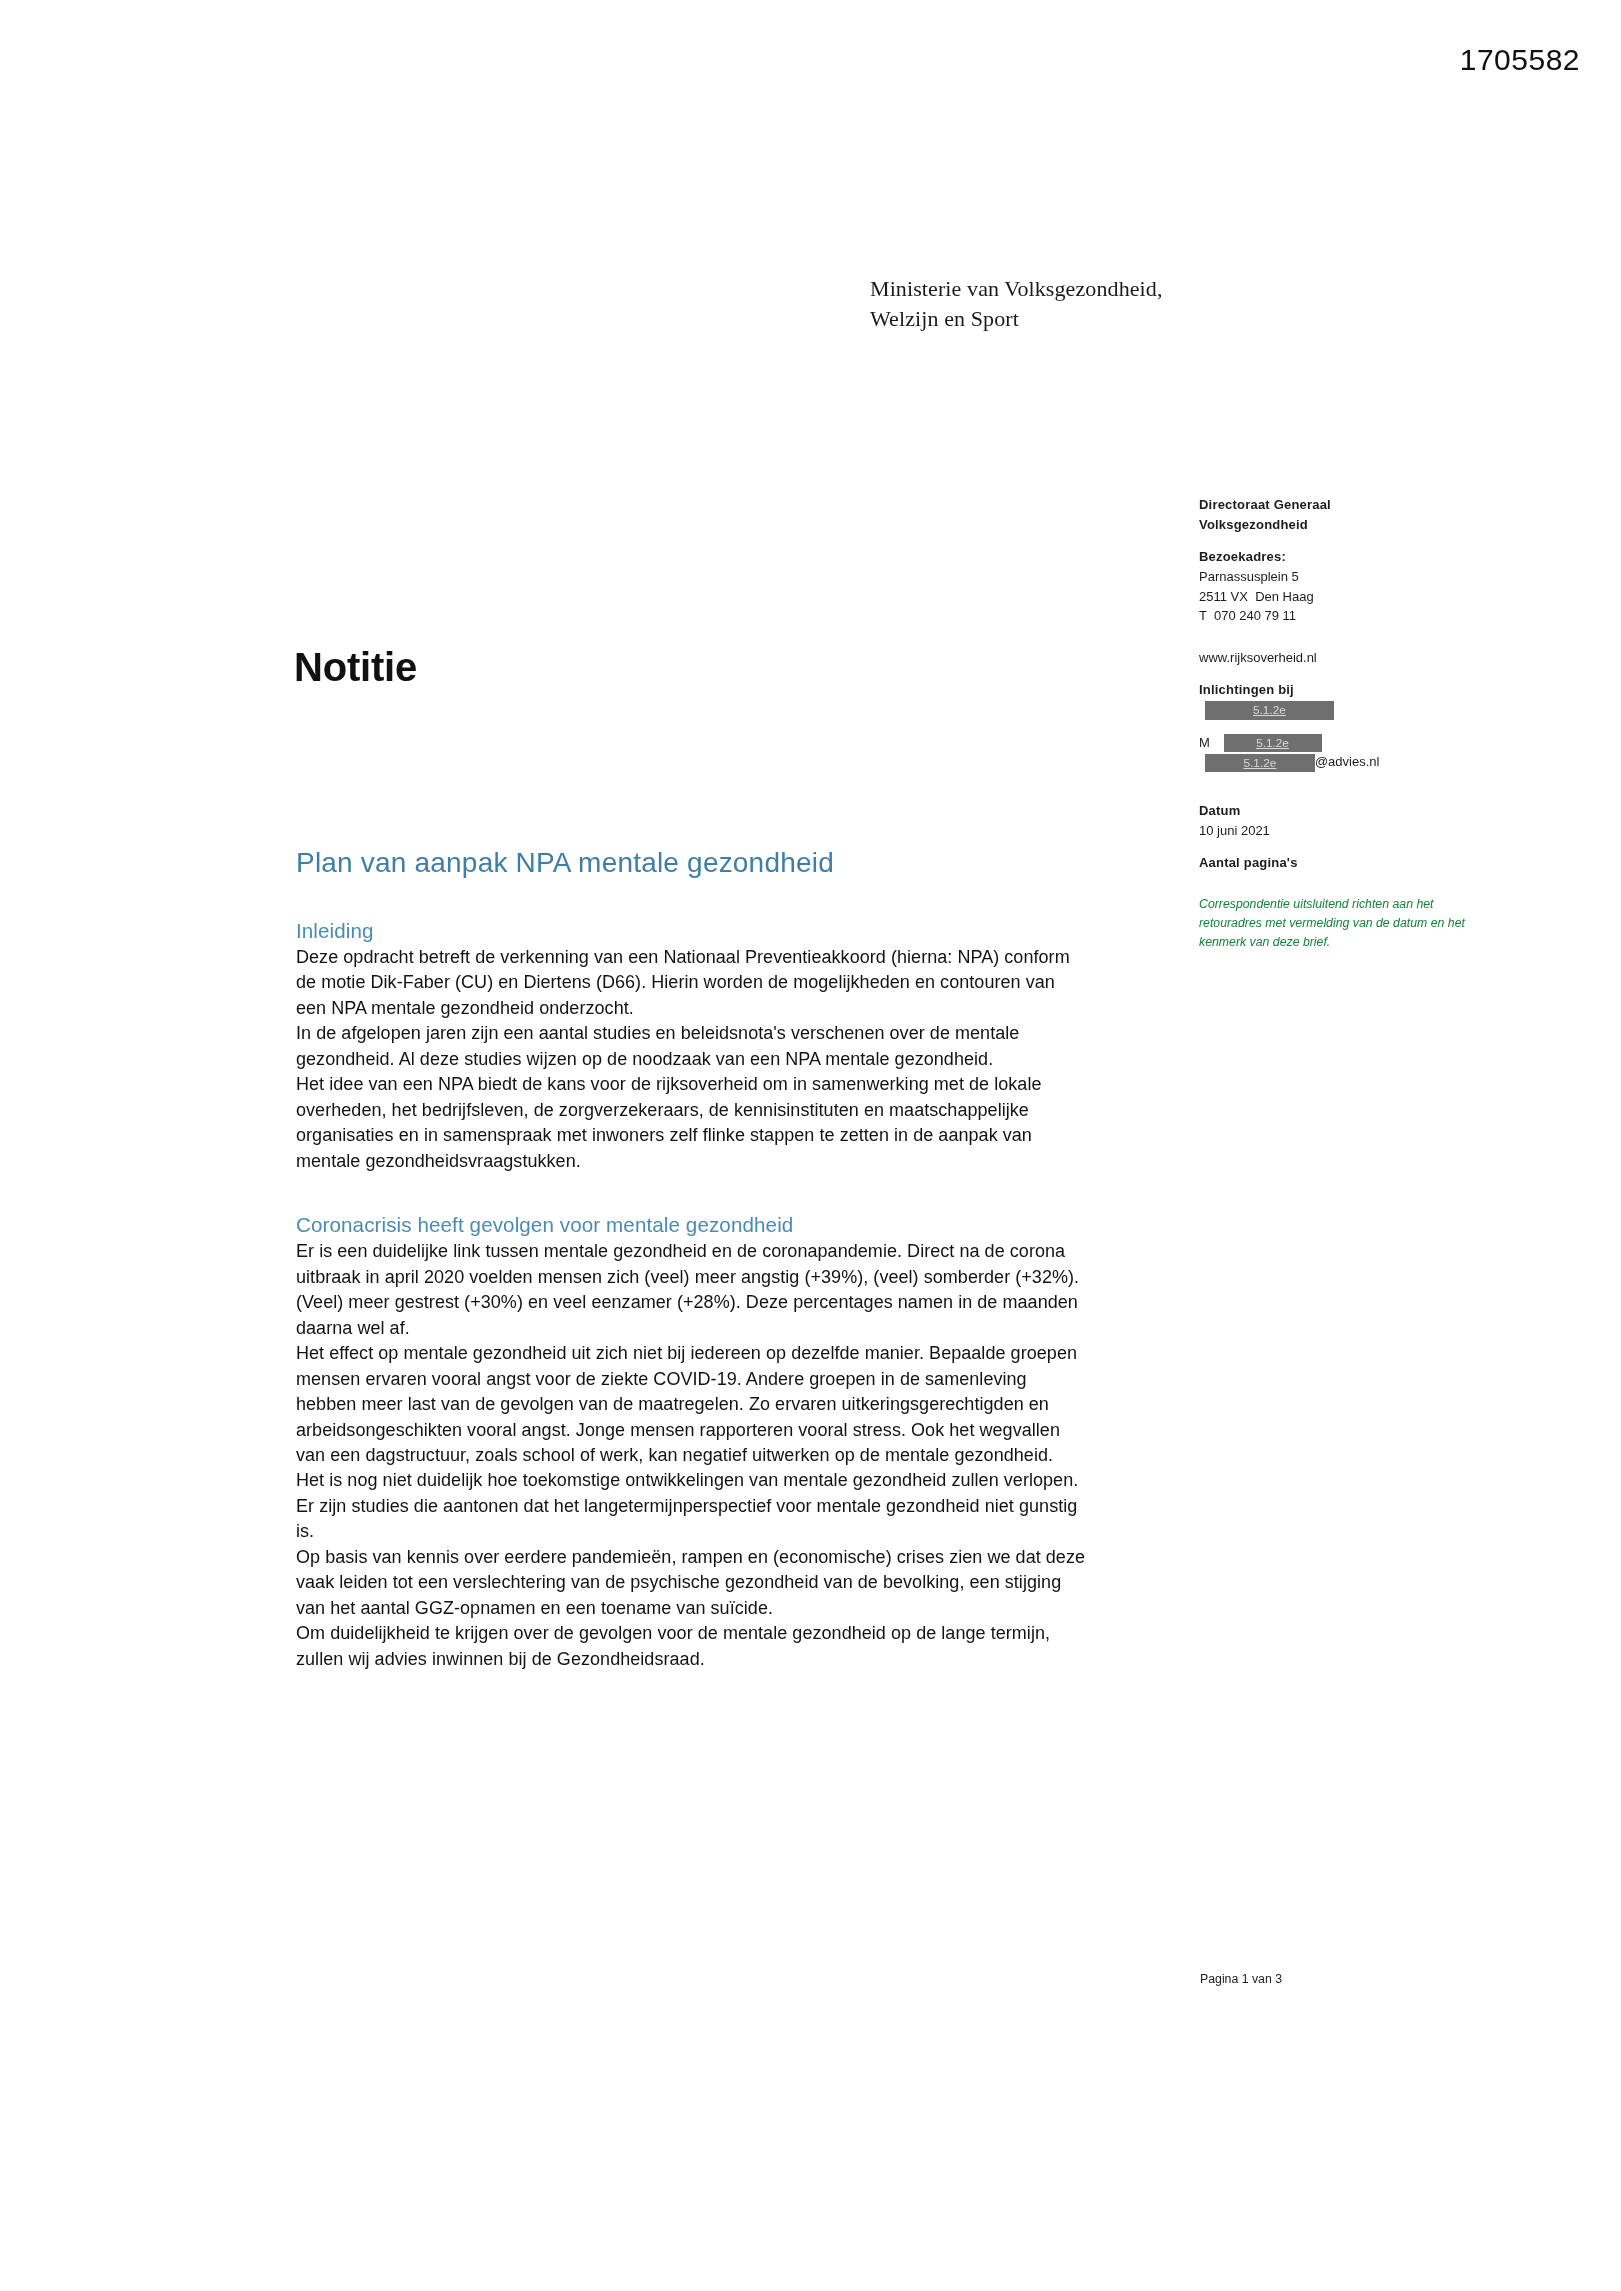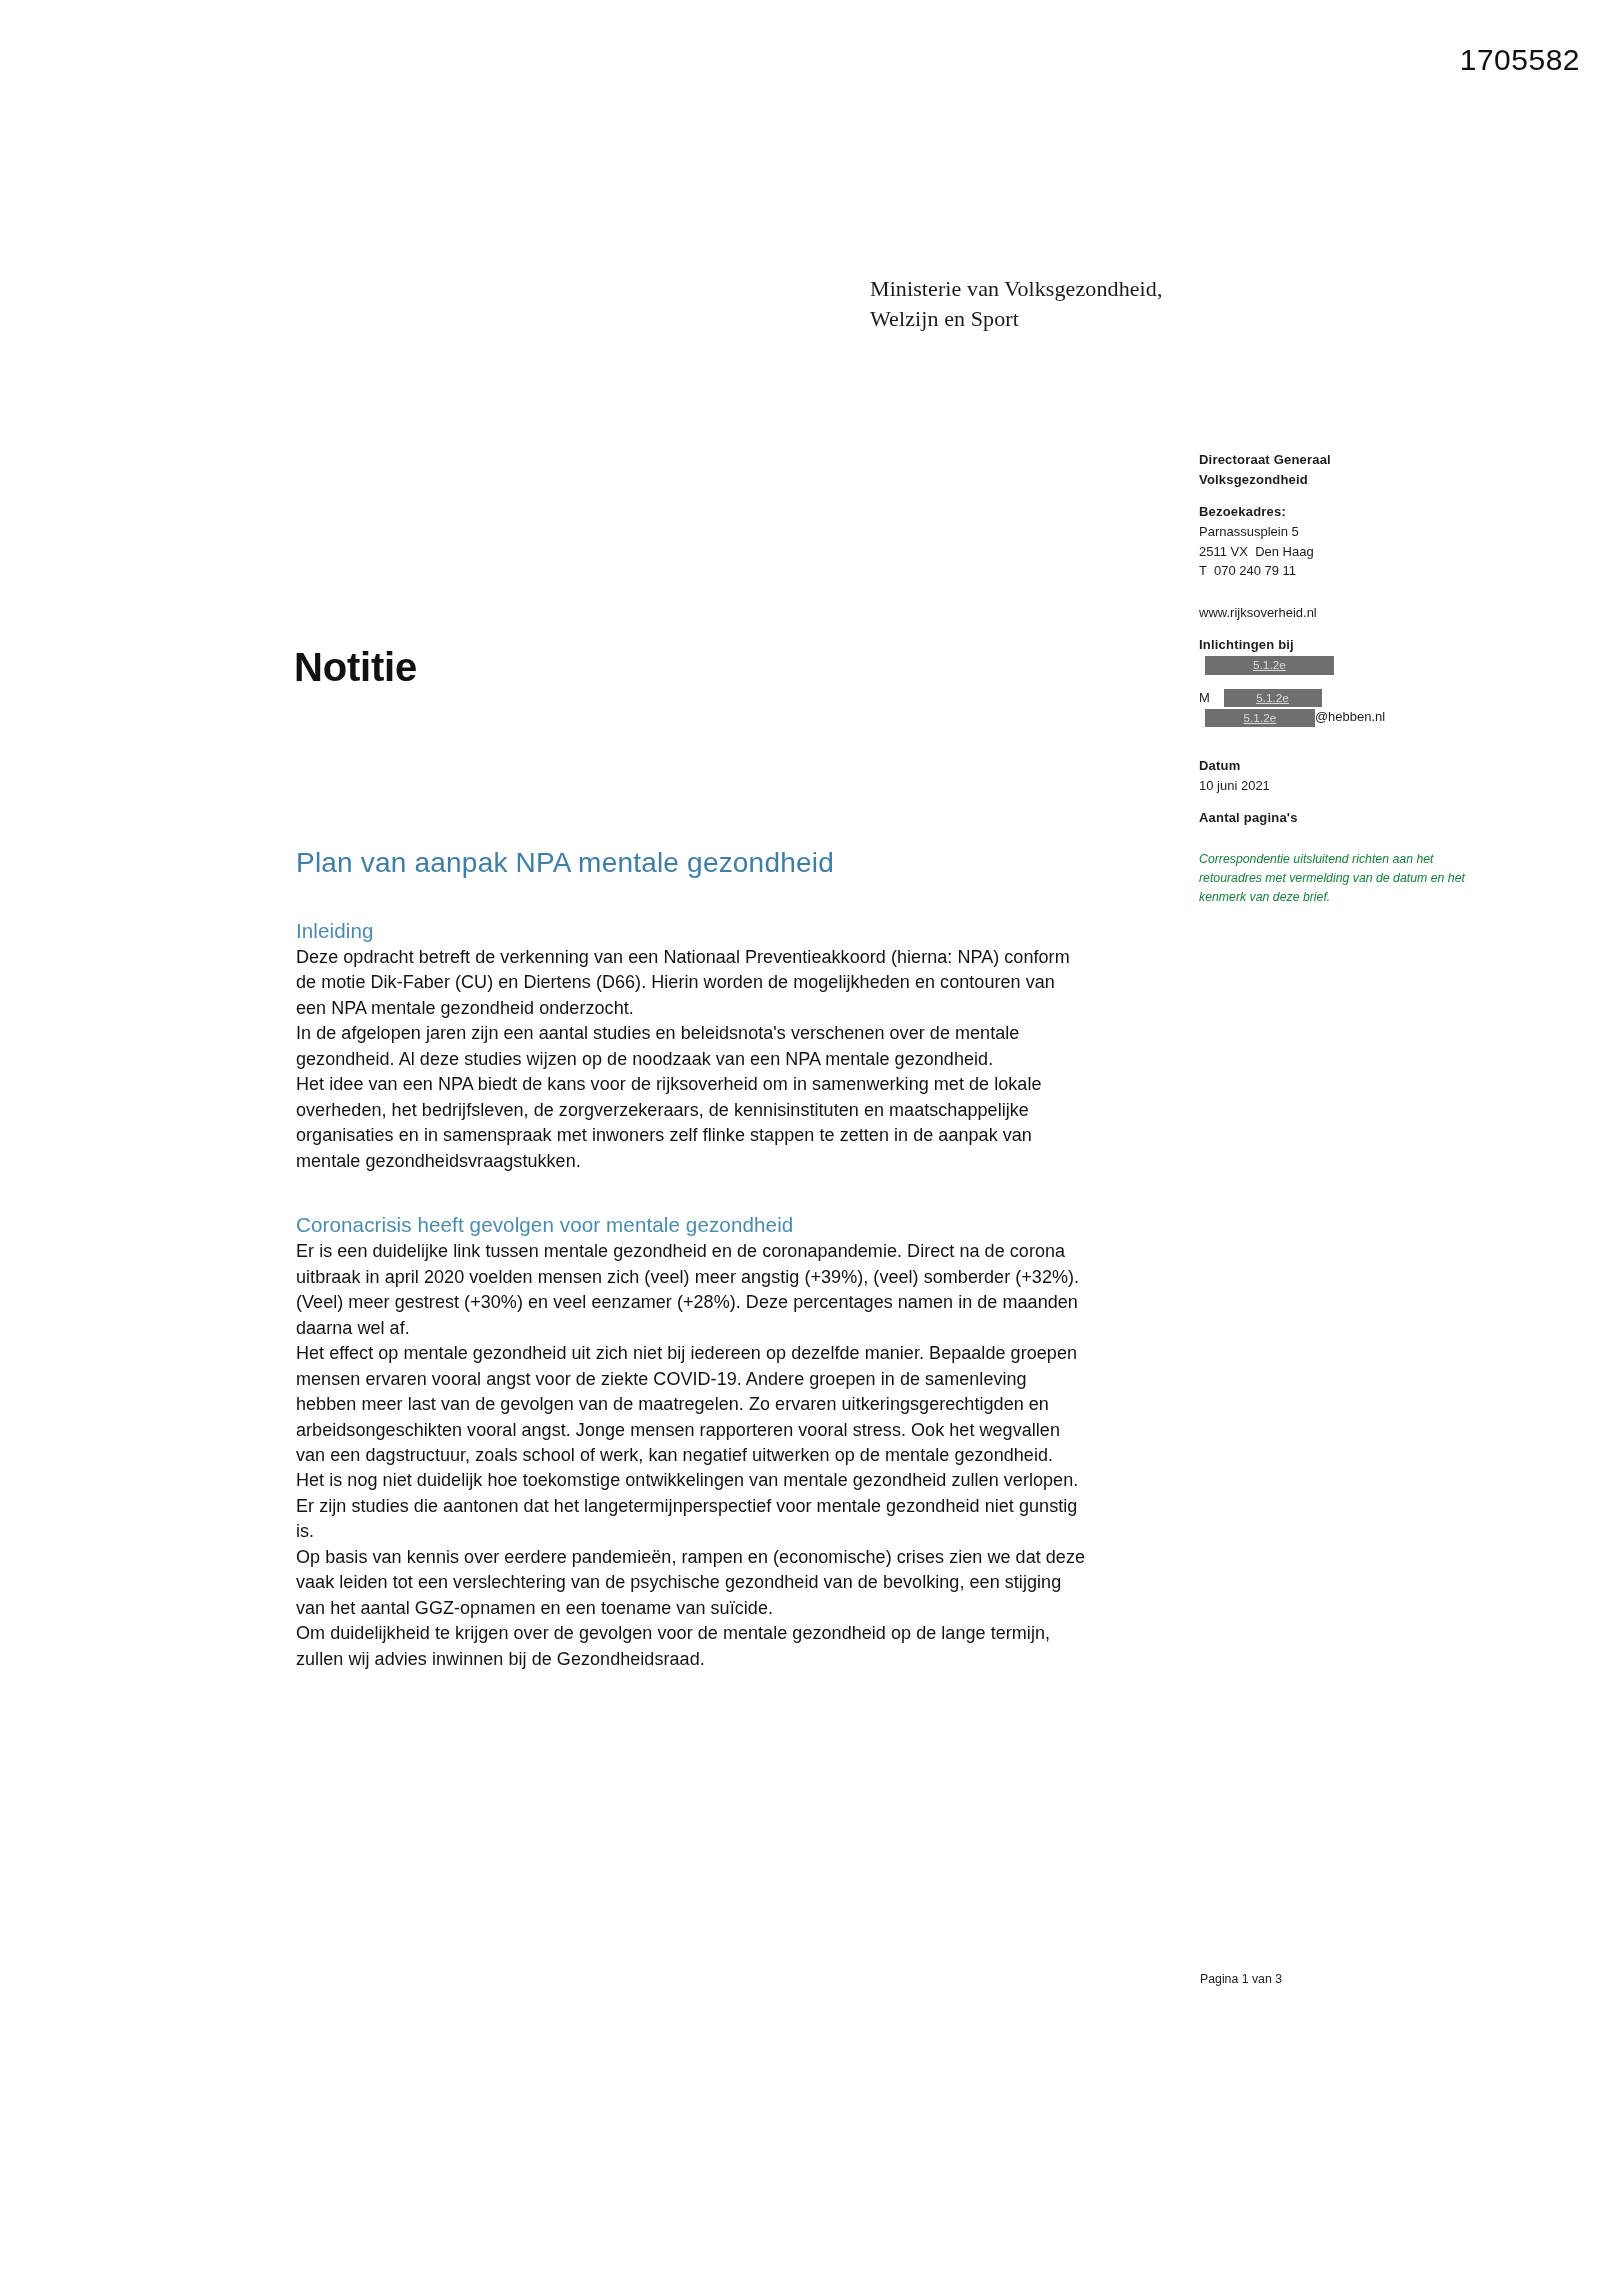--- a/index.html
+++ b/index.html
@@ -40,21 +40,21 @@
     font-size: 22px;
     line-height: 1.38;
     color: #1b1b1b;
     letter-spacing: 0.1px;
   }
 
   
   .meta {
     position: absolute;
     left: 1199px;
-    top: 450px;
+    top: 495px;
     width: 284px;
     font-size: 13px;
     line-height: 1.52;
     color: #1c1c1c;
     font-family: "Liberation Sans", sans-serif;
   }
   .meta .b {
     font-weight: bold;
     letter-spacing: 0.2px;
   }
@@ -170,21 +170,21 @@
     <div class="b">Inlichtingen bij</div>
     <div>
       <span class="redact r1">5.1.2e</span>
     </div>
 
     <div class="gap-sm"></div>
     <div>
       <span>M</span><span class="redact r2">5.1.2e</span>
     </div>
     <div>
-      <span class="redact r3">5.1.2e</span><span>@hebben.nl</span>
+      <span class="redact r3">5.1.2e</span><span>@advies.nl</span>
     </div>
 
     <div class="gap-lg"></div>
     <div class="b">Datum</div>
     <div>10 juni 2021</div>
 
     <div class="gap-sm"></div>
     <div class="b">Aantal pagina's</div>
 
     <div class="gap-md"></div>

